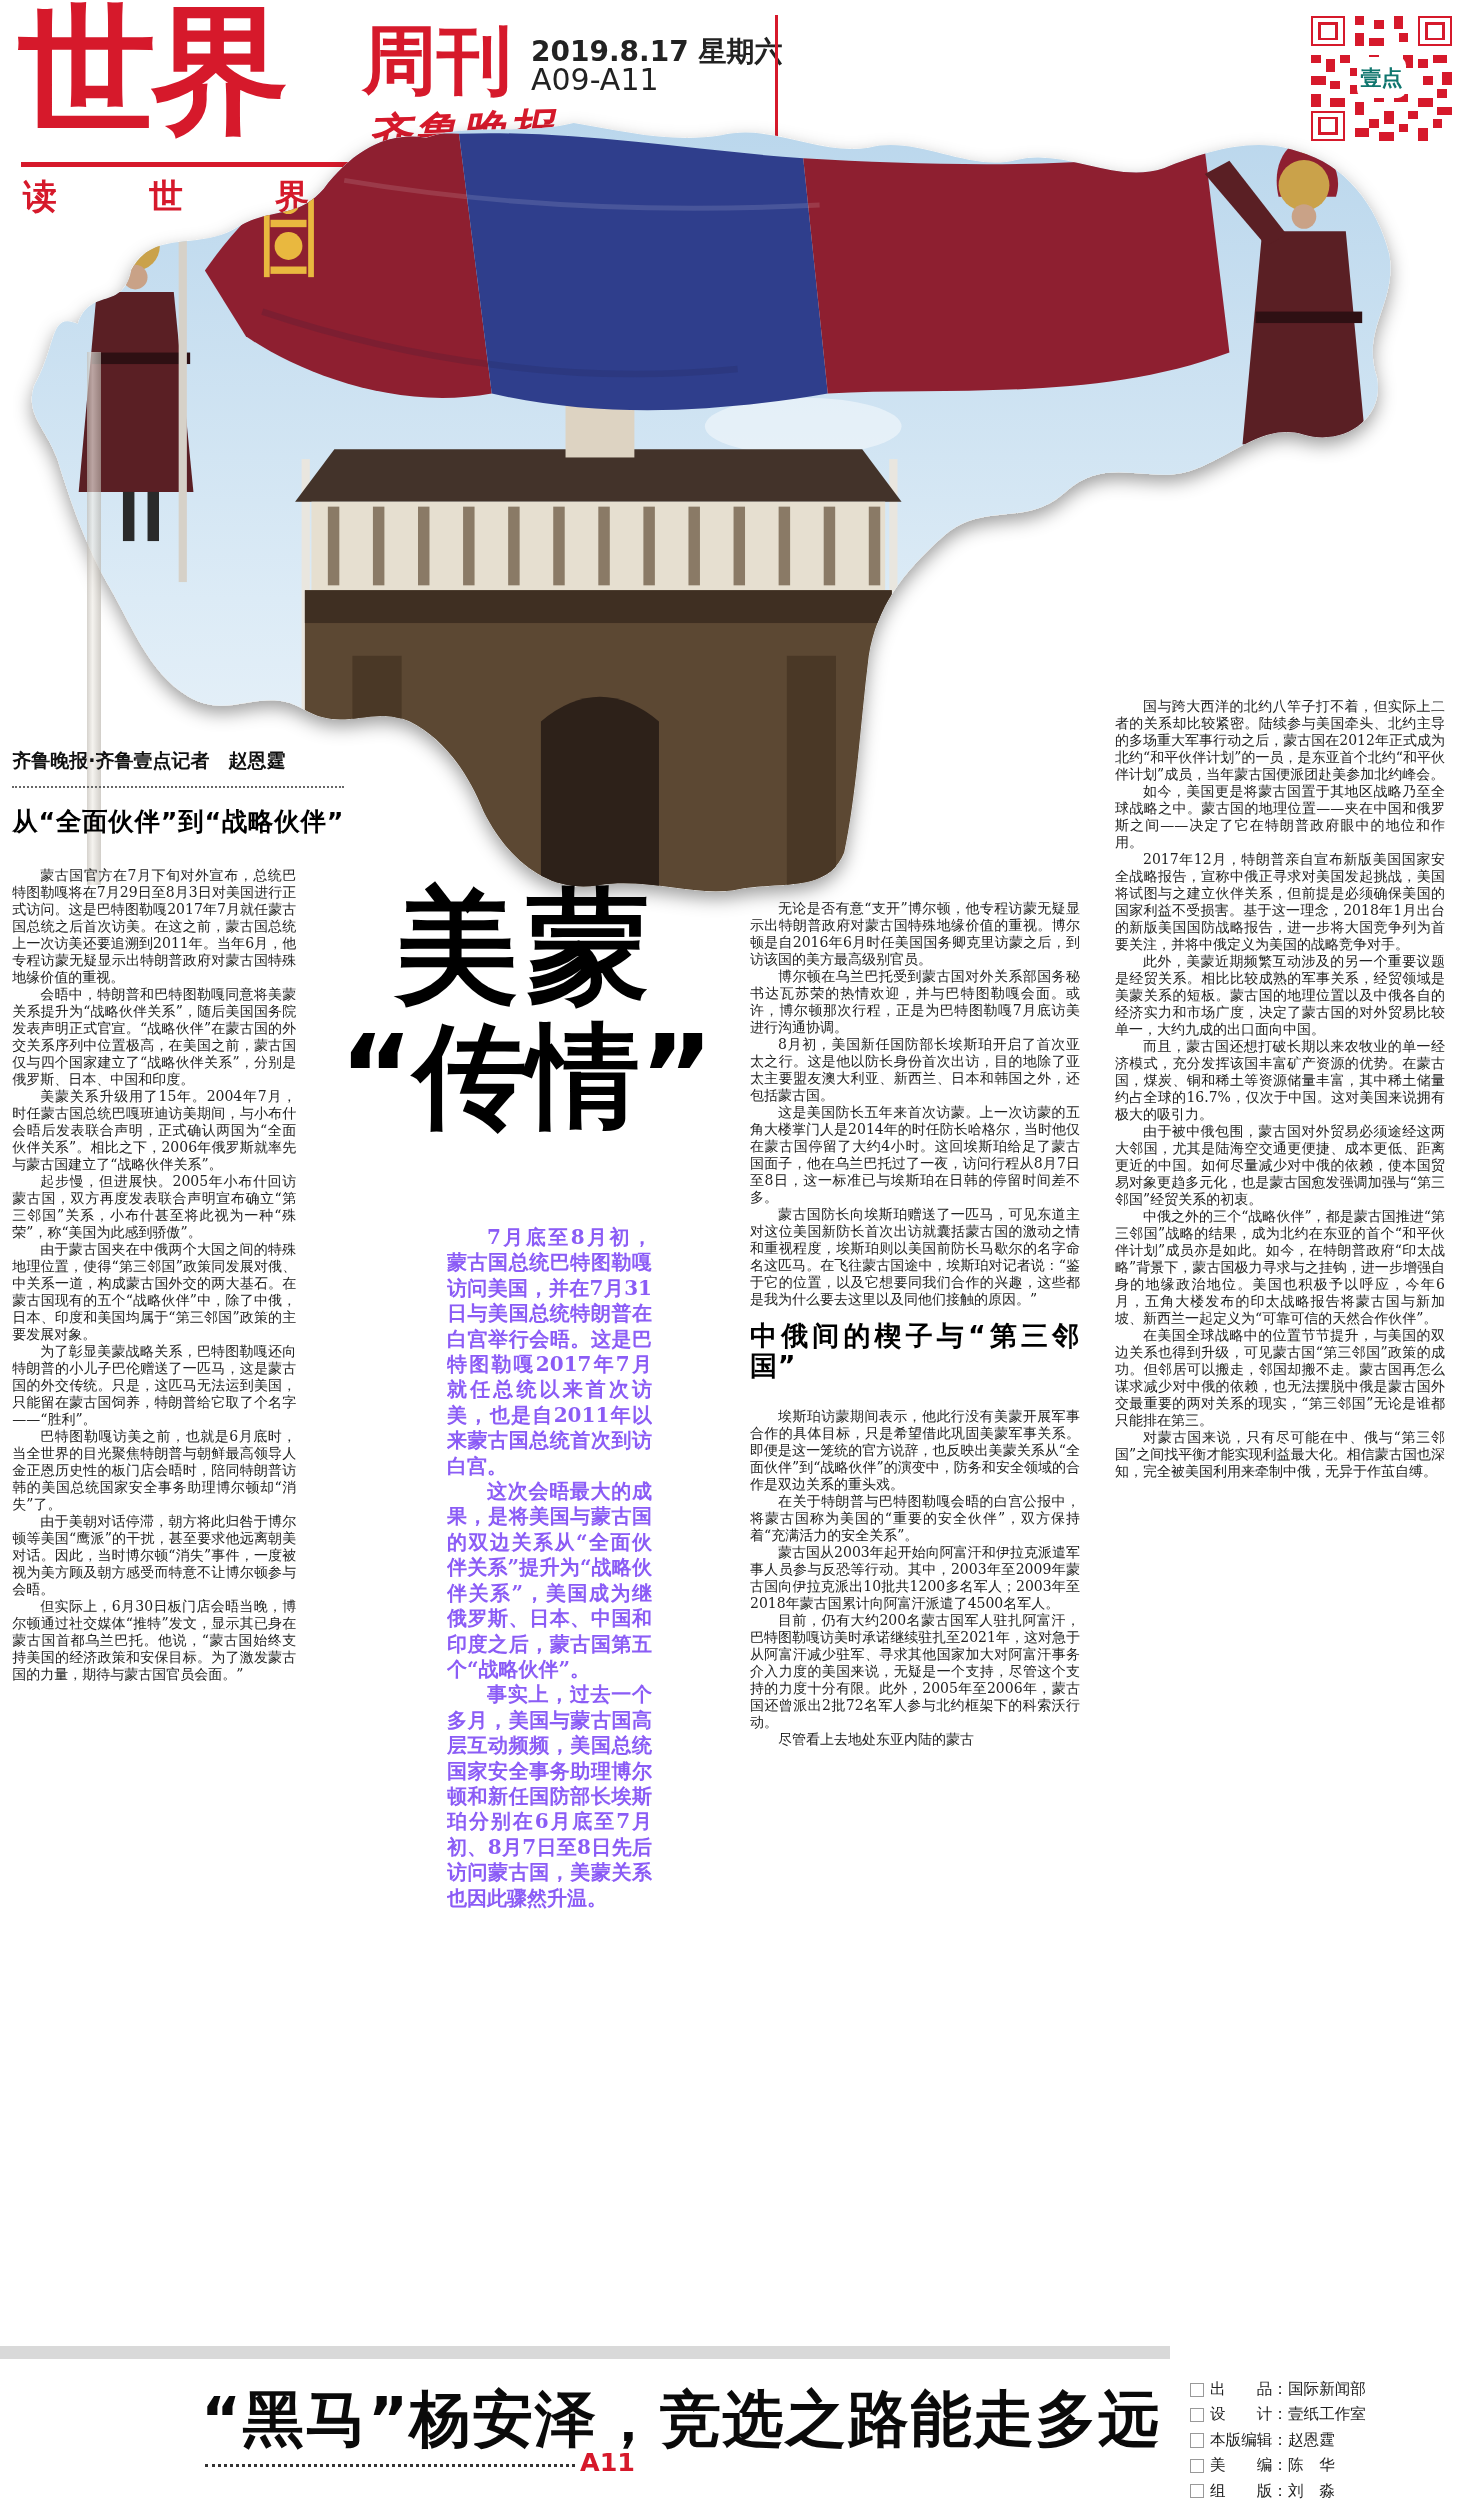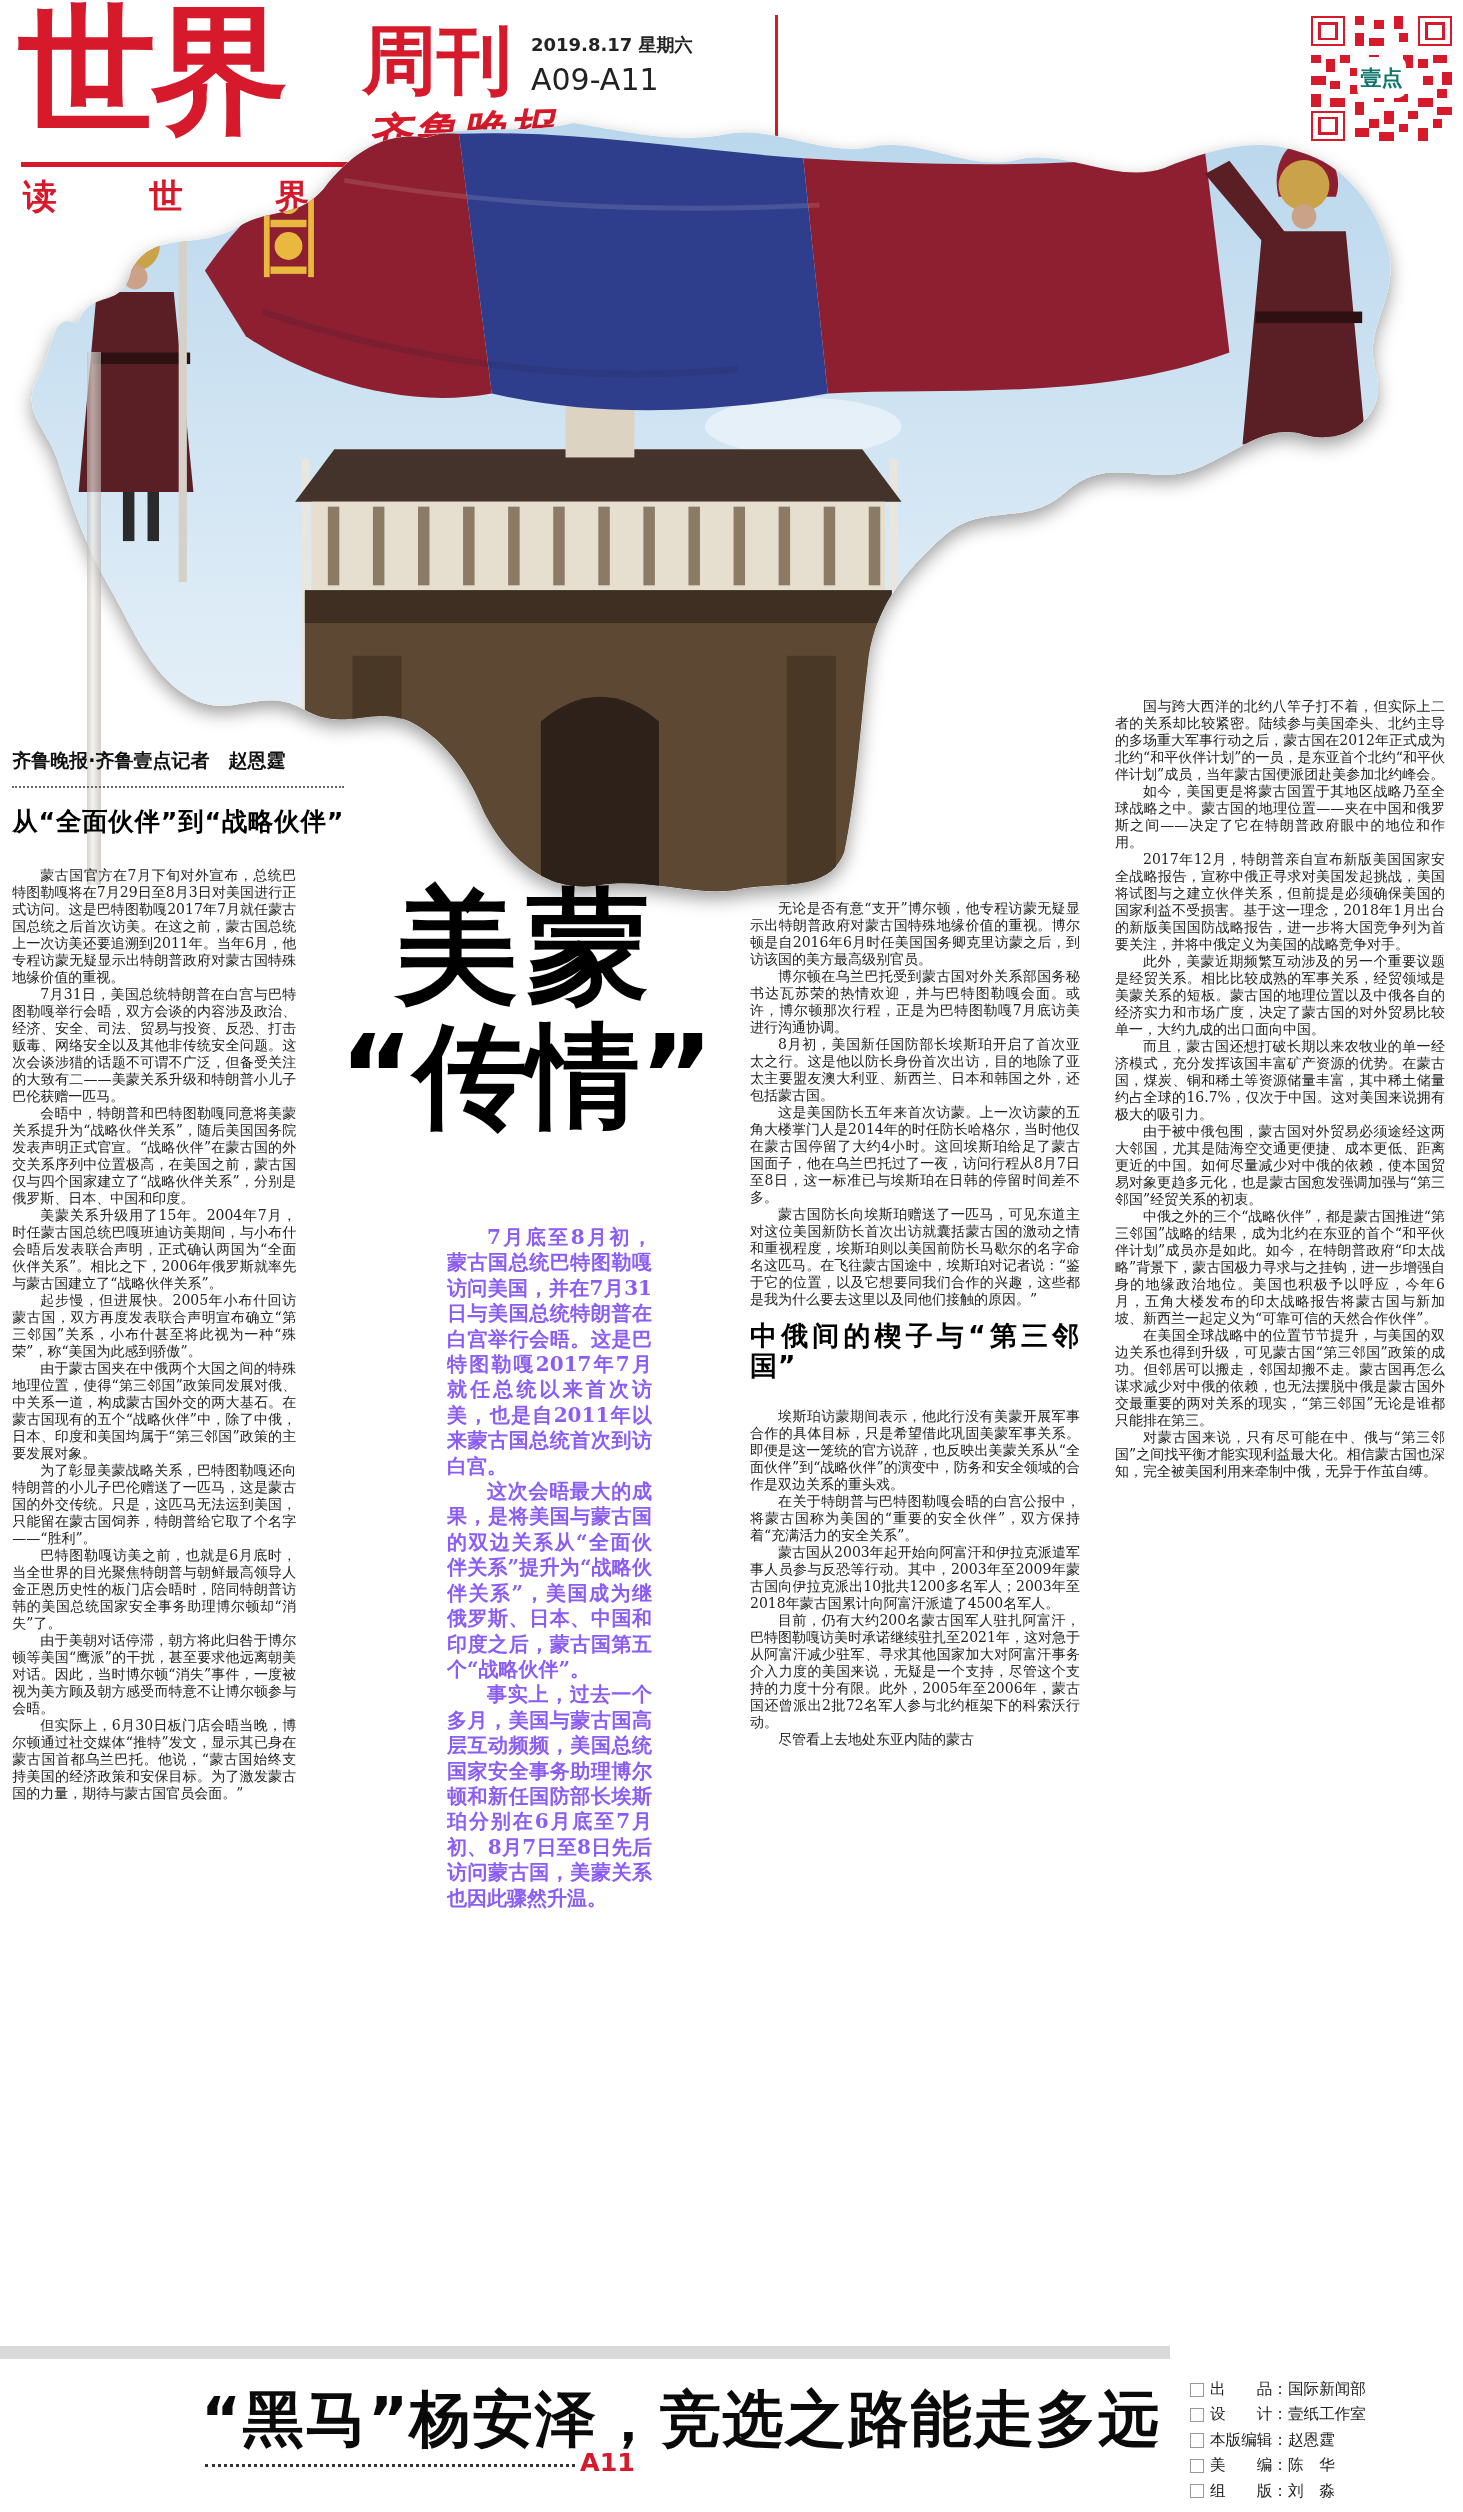--- a/index.html
+++ b/index.html
@@ -7,21 +7,21 @@
        font-family:"DejaVu Serif", serif;color:#1a1a1a;}
   .abs{position:absolute;}
 
   
   .masthead-title{left:18px;top:1.6px;font-family:"DejaVu Sans",sans-serif;font-weight:900;
       font-size:138px;line-height:1;color:#d6192b;letter-spacing:-4.9px;}
   .masthead-edition{left:362px;top:23px;font-family:"DejaVu Sans",sans-serif;font-weight:900;
       font-size:75px;line-height:1;color:#d6192b;}
   .brand-script{left:367px;top:103px;font-size:44px;color:#d6192b;font-style:italic;
       font-weight:700;transform:rotate(-2deg);letter-spacing:3.3px;}
-  .masthead-date{left:531px;top:33px;font-family:"DejaVu Sans",sans-serif;font-size:18px;color:#222;font-weight:700;}
+  .masthead-date{left:531px;top:33px;font-family:"DejaVu Sans",sans-serif;font-size:28px;color:#222;font-weight:700;}
   .masthead-pages{left:531px;top:62px;font-family:"DejaVu Sans",sans-serif;font-size:30px;color:#222;}
   .masthead-rule{left:20.5px;top:162px;width:754px;height:4.9px;background:#d6192b;}
   .masthead-vline{left:775px;top:14.8px;width:2.5px;height:152px;background:#d6192b;}
   .masthead-slogan{left:23px;top:174px;width:738px;font-size:34px;color:#d6192b;
       font-family:"DejaVu Sans",sans-serif;font-weight:700;letter-spacing:92px;white-space:nowrap;}
 
   
   .qr-box{left:1311px;top:16.4px;width:141px;height:125px;}
   .qr-box svg{width:100%;height:100%;}
   .qr-badge{position:absolute;left:46px;top:41px;width:49px;height:41px;background:#fff;
@@ -253,21 +253,20 @@
 </svg>
 
 <div class="abs pole-left"></div>
 
 <div class="abs byline">齐鲁晚报·齐鲁壹点记者　赵恩霆</div>
 
 <div class="abs sec1-heading">从“全面伙伴”到“战略伙伴”</div>
 
 <div class="abs bodycol col1">
   <p>蒙古国官方在7月下旬对外宣布，总统巴特图勒嘎将在7月29日至8月3日对美国进行正式访问。这是巴特图勒嘎2017年7月就任蒙古国总统之后首次访美。在这之前，蒙古国总统上一次访美还要追溯到2011年。当年6月，他专程访蒙无疑显示出特朗普政府对蒙古国特殊地缘价值的重视。</p>
-  <p>7月31日，美国总统特朗普在白宫与巴特图勒嘎举行会晤，双方会谈的内容涉及政治、经济、安全、司法、贸易与投资、反恐、打击贩毒、网络安全以及其他非传统安全问题。这次会谈涉猎的话题不可谓不广泛，但备受关注的大致有二——美蒙关系升级和特朗普小儿子巴伦获赠一匹马。</p>
   <p>会晤中，特朗普和巴特图勒嘎同意将美蒙关系提升为“战略伙伴关系”，随后美国国务院发表声明正式官宣。“战略伙伴”在蒙古国的外交关系序列中位置极高，在美国之前，蒙古国仅与四个国家建立了“战略伙伴关系”，分别是俄罗斯、日本、中国和印度。</p>
   <p>美蒙关系升级用了15年。2004年7月，时任蒙古国总统巴嘎班迪访美期间，与小布什会晤后发表联合声明，正式确认两国为“全面伙伴关系”。相比之下，2006年俄罗斯就率先与蒙古国建立了“战略伙伴关系”。</p>
   <p>起步慢，但进展快。2005年小布什回访蒙古国，双方再度发表联合声明宣布确立“第三邻国”关系，小布什甚至将此视为一种“殊荣”，称“美国为此感到骄傲”。</p>
   <p>由于蒙古国夹在中俄两个大国之间的特殊地理位置，使得“第三邻国”政策同发展对俄、中关系一道，构成蒙古国外交的两大基石。在蒙古国现有的五个“战略伙伴”中，除了中俄，日本、印度和美国均属于“第三邻国”政策的主要发展对象。</p>
   <p>为了彰显美蒙战略关系，巴特图勒嘎还向特朗普的小儿子巴伦赠送了一匹马，这是蒙古国的外交传统。只是，这匹马无法运到美国，只能留在蒙古国饲养，特朗普给它取了个名字——“胜利”。</p>
   <p>巴特图勒嘎访美之前，也就是6月底时，当全世界的目光聚焦特朗普与朝鲜最高领导人金正恩历史性的板门店会晤时，陪同特朗普访韩的美国总统国家安全事务助理博尔顿却“消失”了。</p>
   <p>由于美朝对话停滞，朝方将此归咎于博尔顿等美国“鹰派”的干扰，甚至要求他远离朝美对话。因此，当时博尔顿“消失”事件，一度被视为美方顾及朝方感受而特意不让博尔顿参与会晤。</p>
   <p>但实际上，6月30日板门店会晤当晚，博尔顿通过社交媒体“推特”发文，显示其已身在蒙古国首都乌兰巴托。他说，“蒙古国始终支持美国的经济政策和安保目标。为了激发蒙古国的力量，期待与蒙古国官员会面。”</p>
 </div>
 

